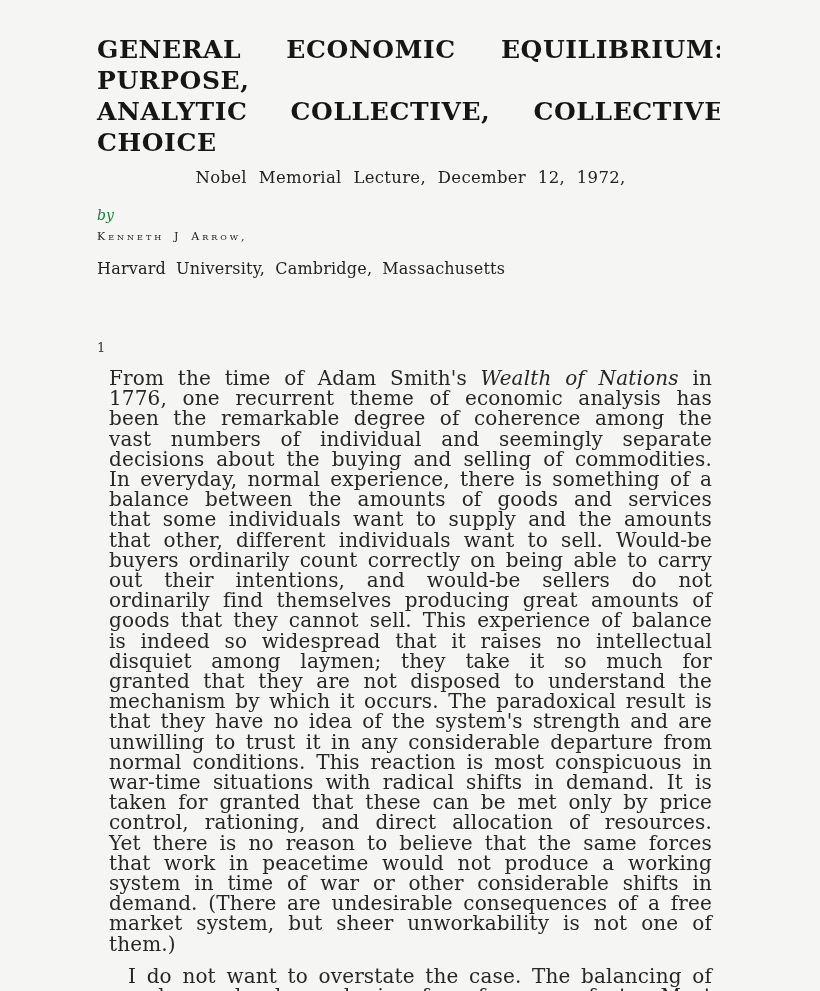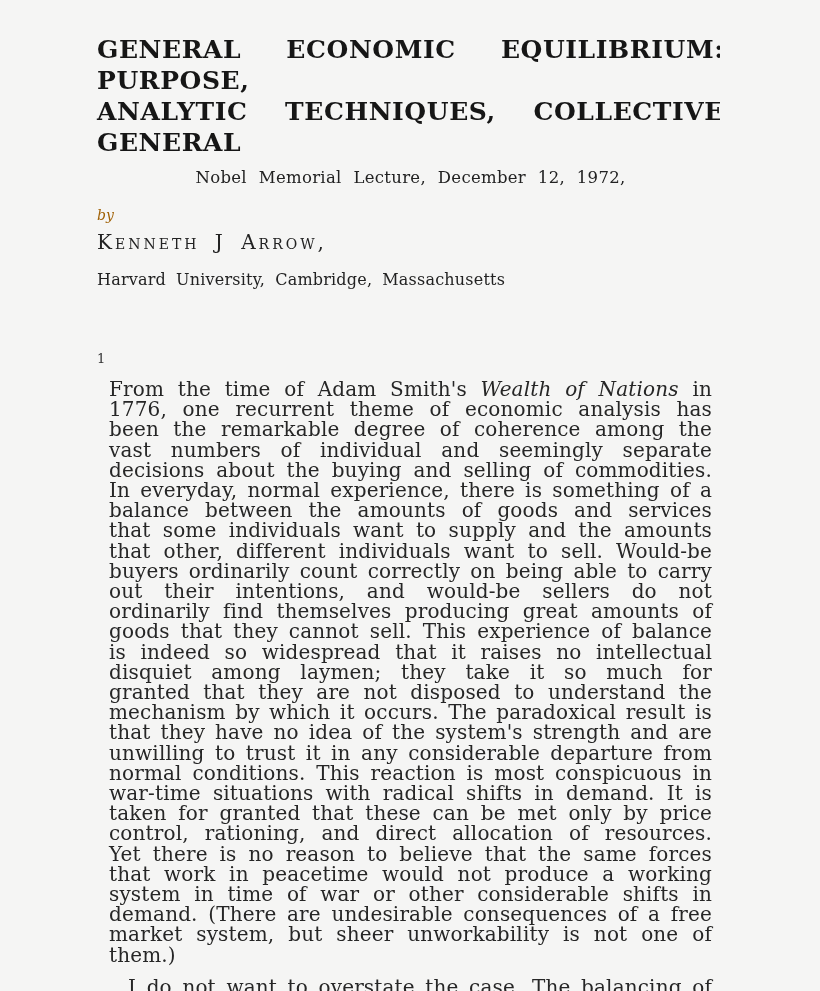--- a/index.html
+++ b/index.html
@@ -37,25 +37,25 @@
     font-size: 16.5px;
     word-spacing: 0.38em;
     letter-spacing: 0.3px;
     color: #222;
     text-align: center;
   }
   .byline-prefix {
     margin-top: 20px;
     font-size: 14px;
     font-style: italic;
-    color: #a16207;
+    color: #15803d;
   }
   .author {
     margin-top: 7px;
-    font-size: 20px;
+    font-size: 11px;
     font-variant: small-caps;
     letter-spacing: 3px;
     word-spacing: 0.3em;
     color: #222;
   }
   .affiliation {
     margin-top: 16px;
     font-size: 16px;
     word-spacing: 0.3em;
     letter-spacing: 0.2px;
@@ -97,21 +97,21 @@
   }
 </style>
 </head>
 <body>
 
 <div class="page">
   <div class="content">
 
     <div>
       <div class="title-line">GENERAL ECONOMIC EQUILIBRIUM: PURPOSE,</div>
-      <div class="title-line">ANALYTIC TECHNIQUES, COLLECTIVE GENERAL</div>
+      <div class="title-line">ANALYTIC COLLECTIVE, COLLECTIVE CHOICE</div>
     </div>
 
     <div class="subtitle">Nobel Memorial Lecture, December 12, 1972,</div>
 
     <div class="byline-prefix">by</div>
 
     <div class="author">Kenneth J Arrow,</div>
 
     <div class="affiliation">Harvard University, Cambridge, Massachusetts</div>
 

